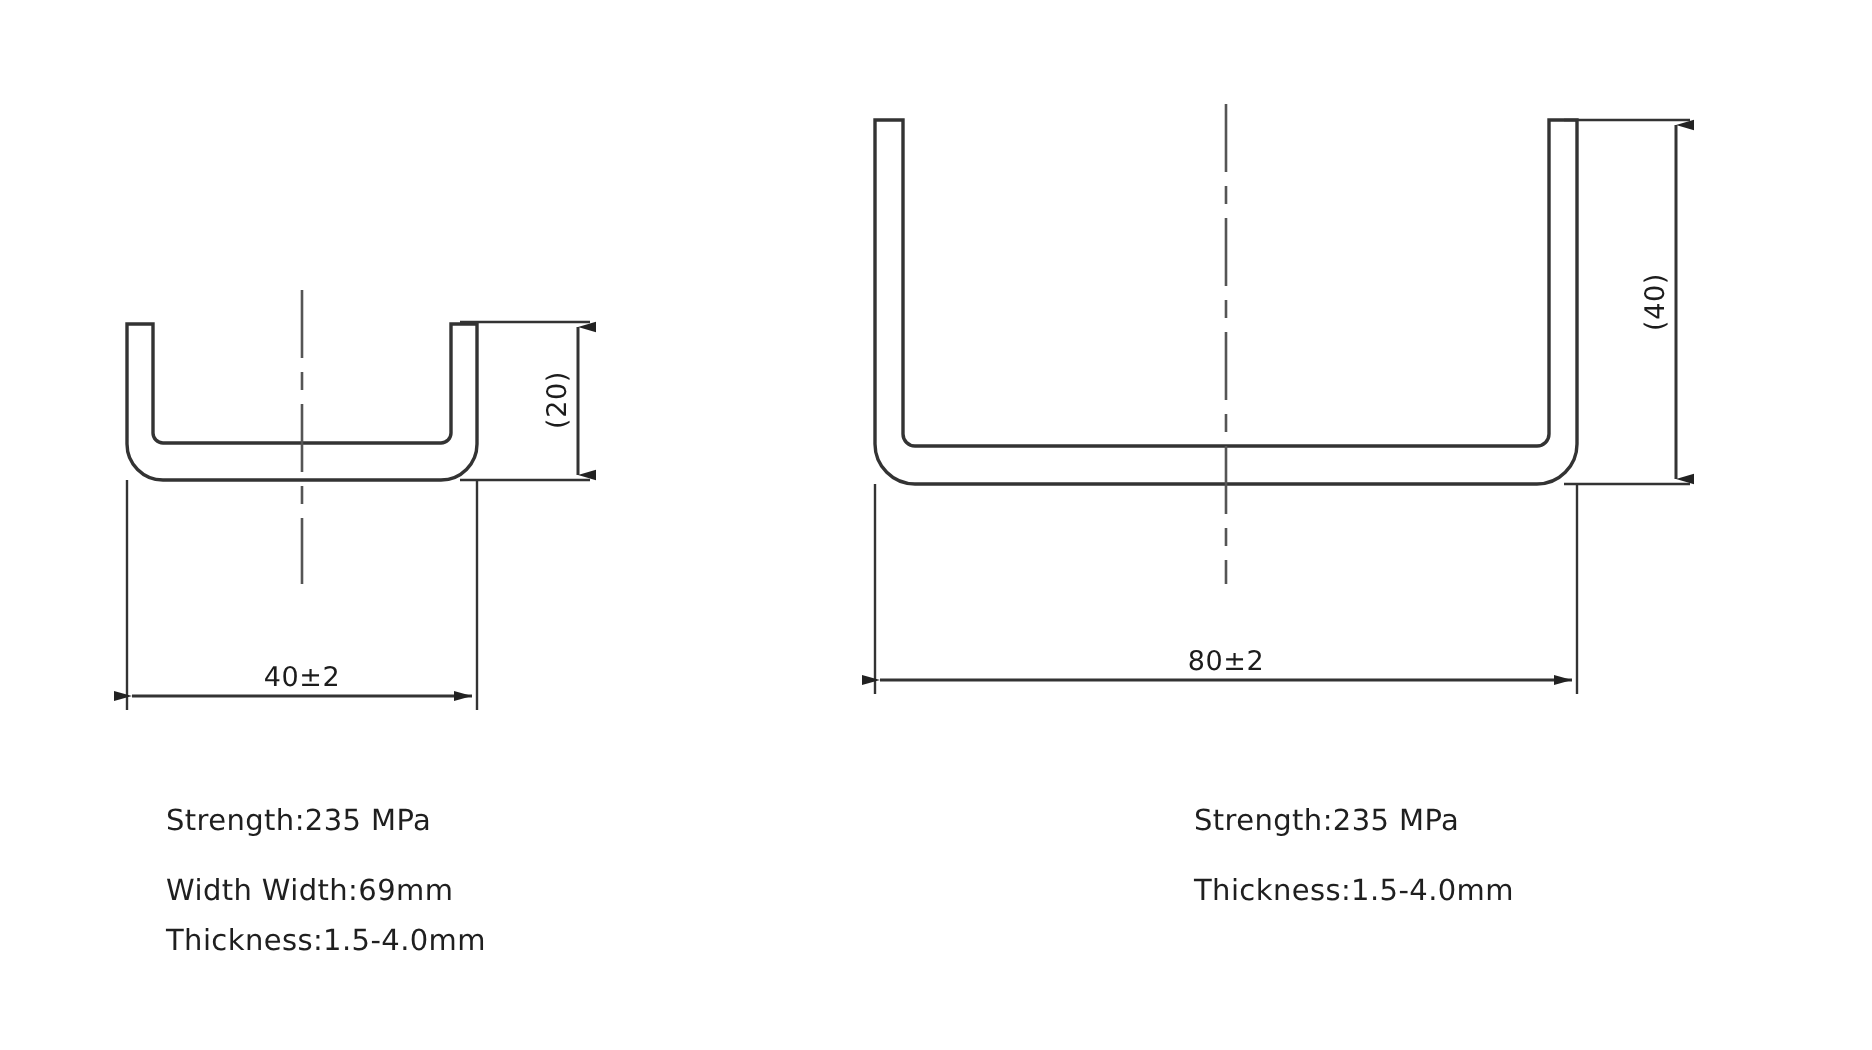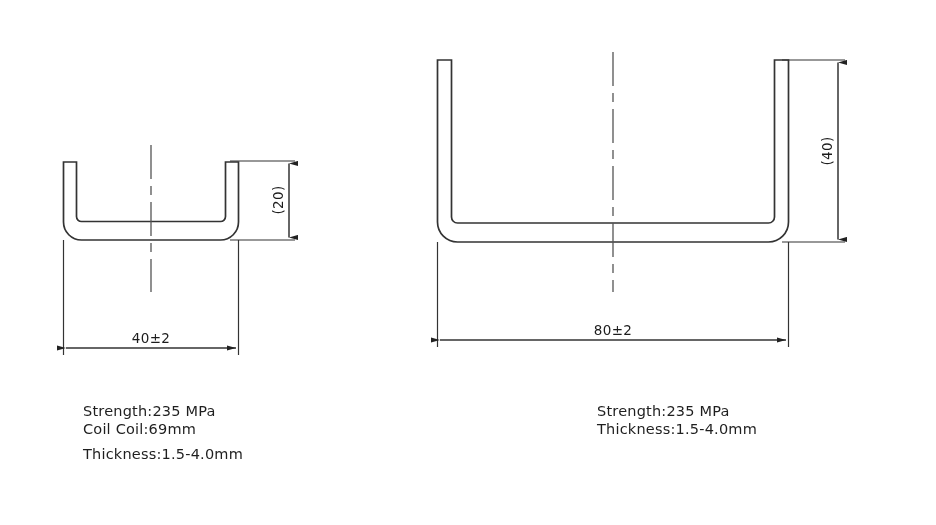--- a/index.html
+++ b/index.html
@@ -67,20 +67,21 @@
     font-family: "DejaVu Sans", sans-serif;
     color: #1f1f1f;
   }
   .spec-line {
     font-size: 14.5px;
     line-height: 1.25;
     letter-spacing: 0.2px;
     white-space: nowrap;
   }
   .spec-line.first {
+    margin-bottom: 17px;
   }
   .spec-line.second {
     margin-bottom: 7px;
   }
   #spec-left  { left: 83px;  top: 402px; }
   #spec-right { left: 597px; top: 402px; }
 </style>
 </head>
 <body>
 
@@ -165,21 +166,21 @@
       <line class="ext-line" x1="782" y1="242" x2="845" y2="242"></line>
 
       <line class="dim-line" x1="838" y1="62.5" x2="838" y2="239.5" marker-start="url(#arrow-up)" marker-end="url(#arrow-down)"></line>
 
       <text class="dim-text-vert" x="832" y="151" text-anchor="middle" transform="rotate(-90 832 151)">(40)</text>
     </g>
   </svg>
 
   <div class="spec-block" id="spec-left">
     <div class="spec-line first">Strength:235 MPa</div>
-    <div class="spec-line second">Coil Coil:69mm</div>
+    <div class="spec-line second">Width Width:69mm</div>
     <div class="spec-line">Thickness:1.5-4.0mm</div>
   </div>
 
   <div class="spec-block" id="spec-right">
     <div class="spec-line first">Strength:235 MPa</div>
     <div class="spec-line">Thickness:1.5-4.0mm</div>
   </div>
 
 </div>
 

